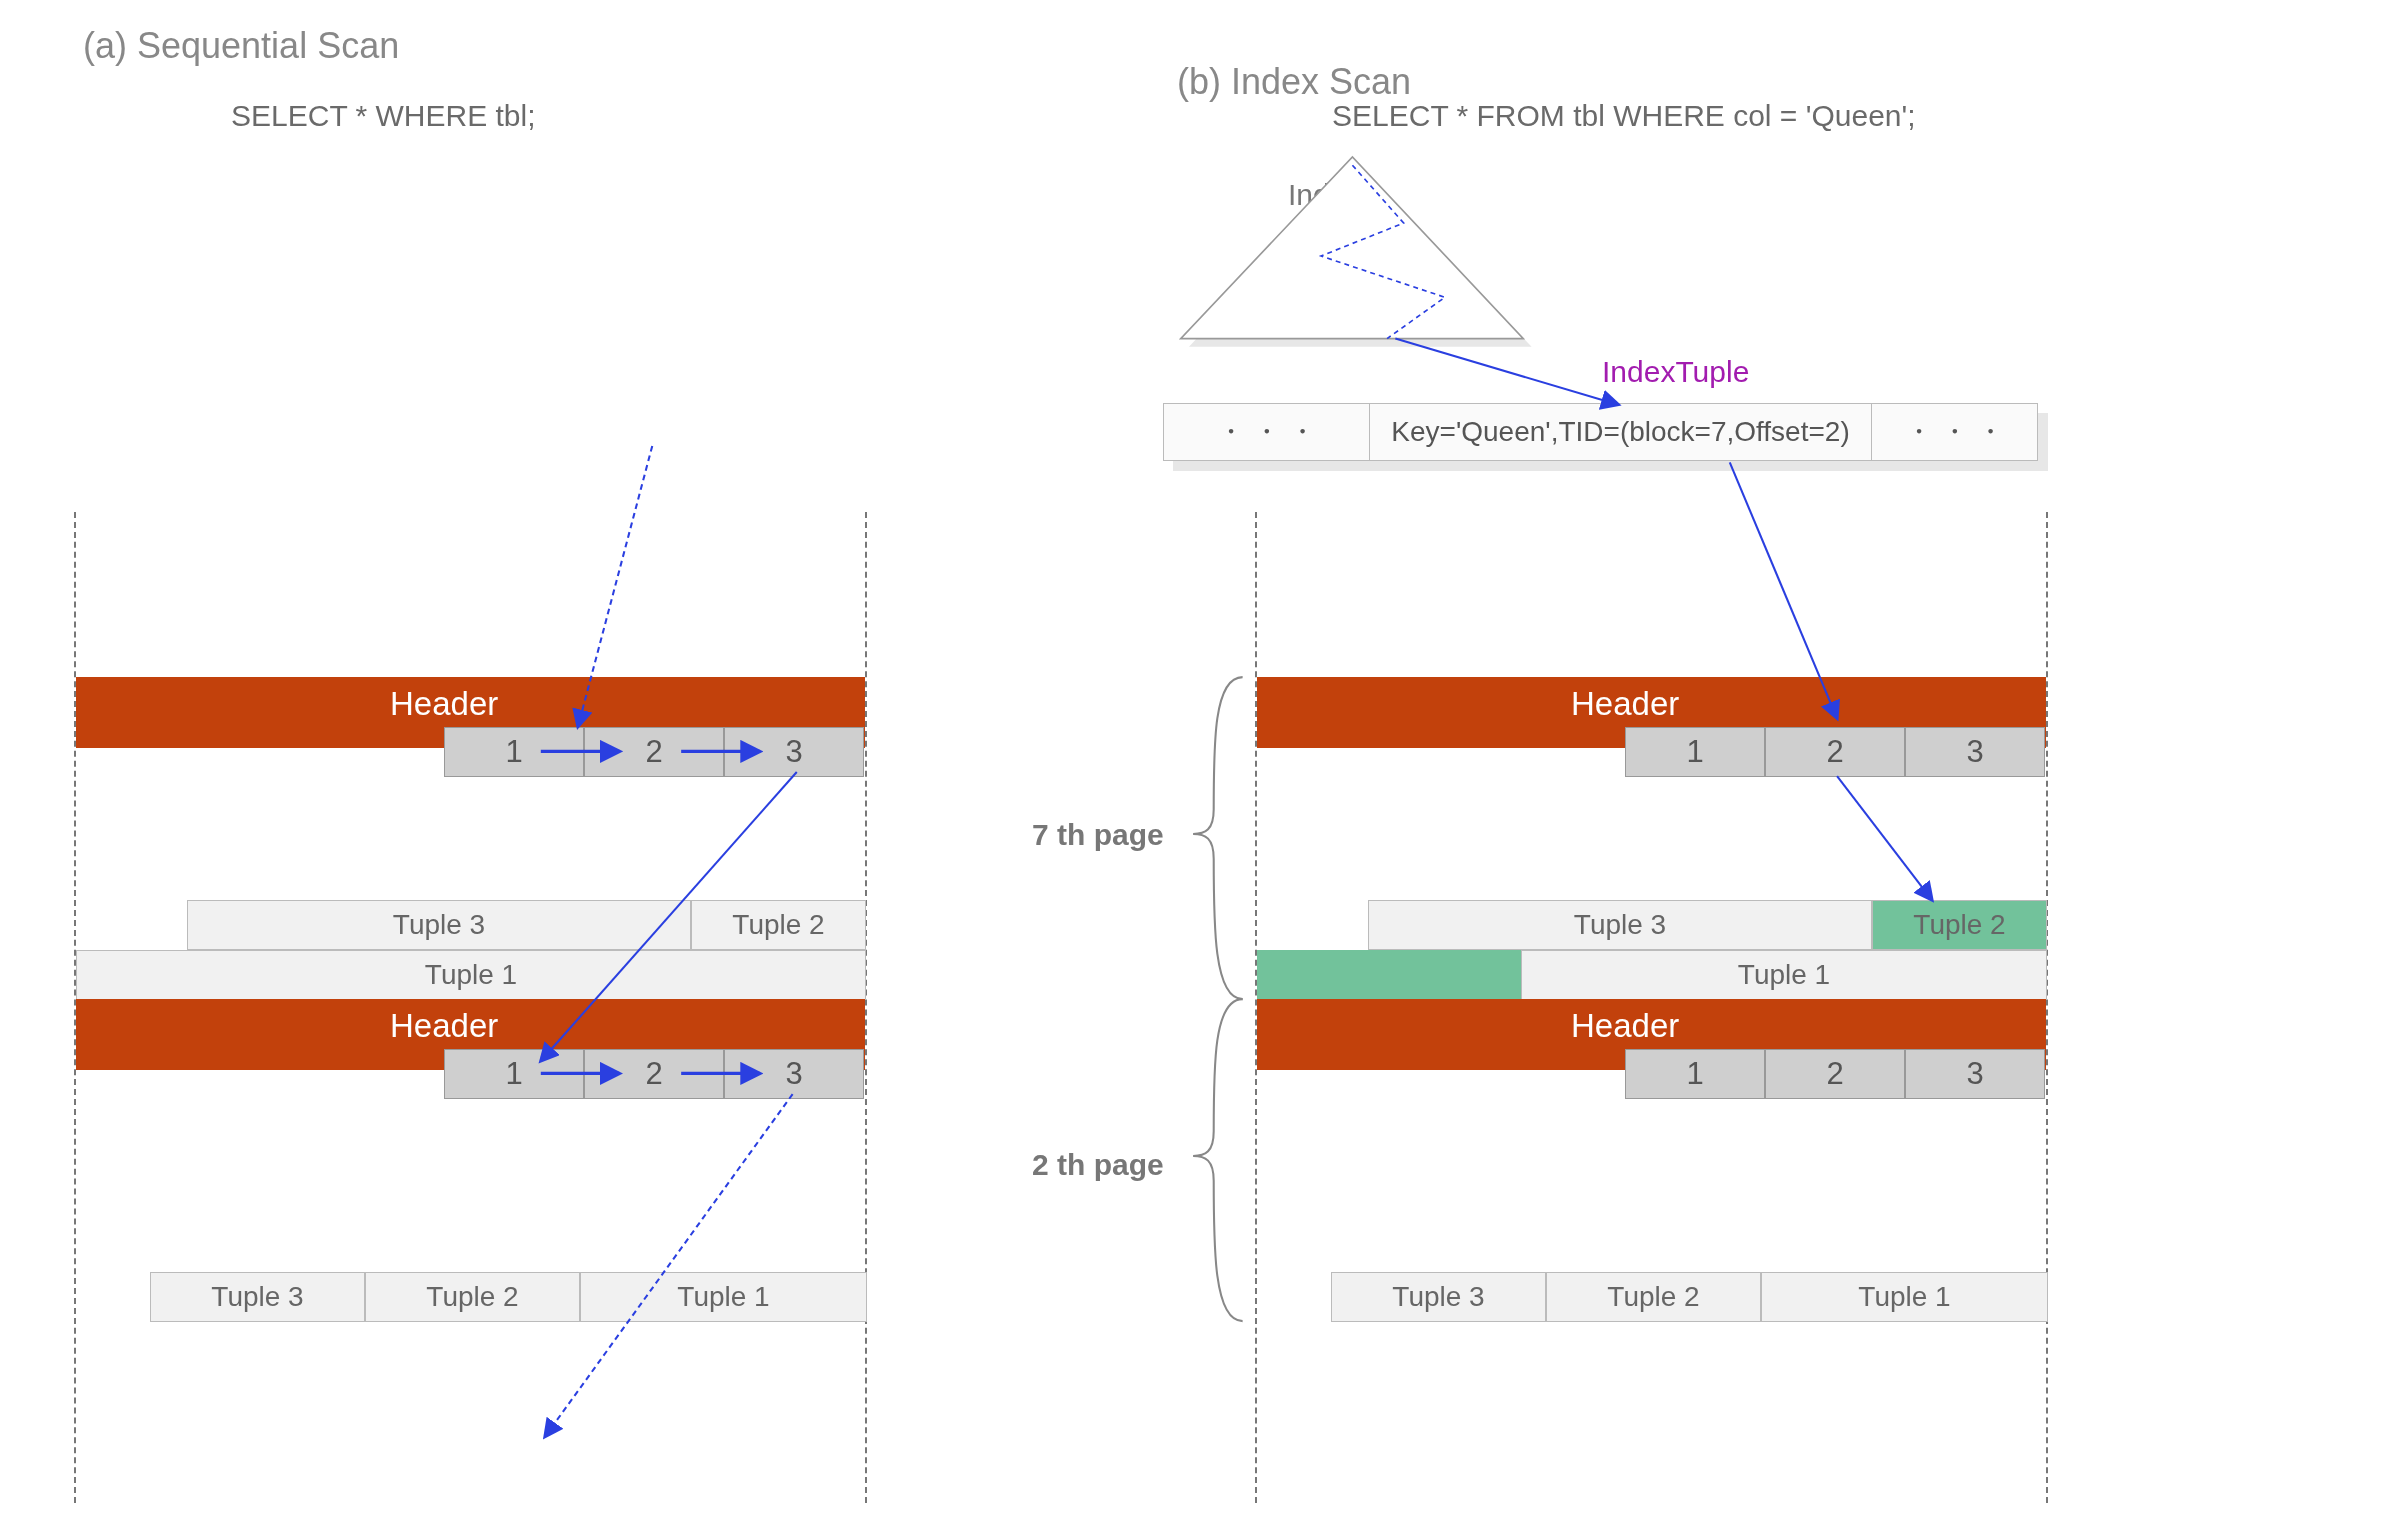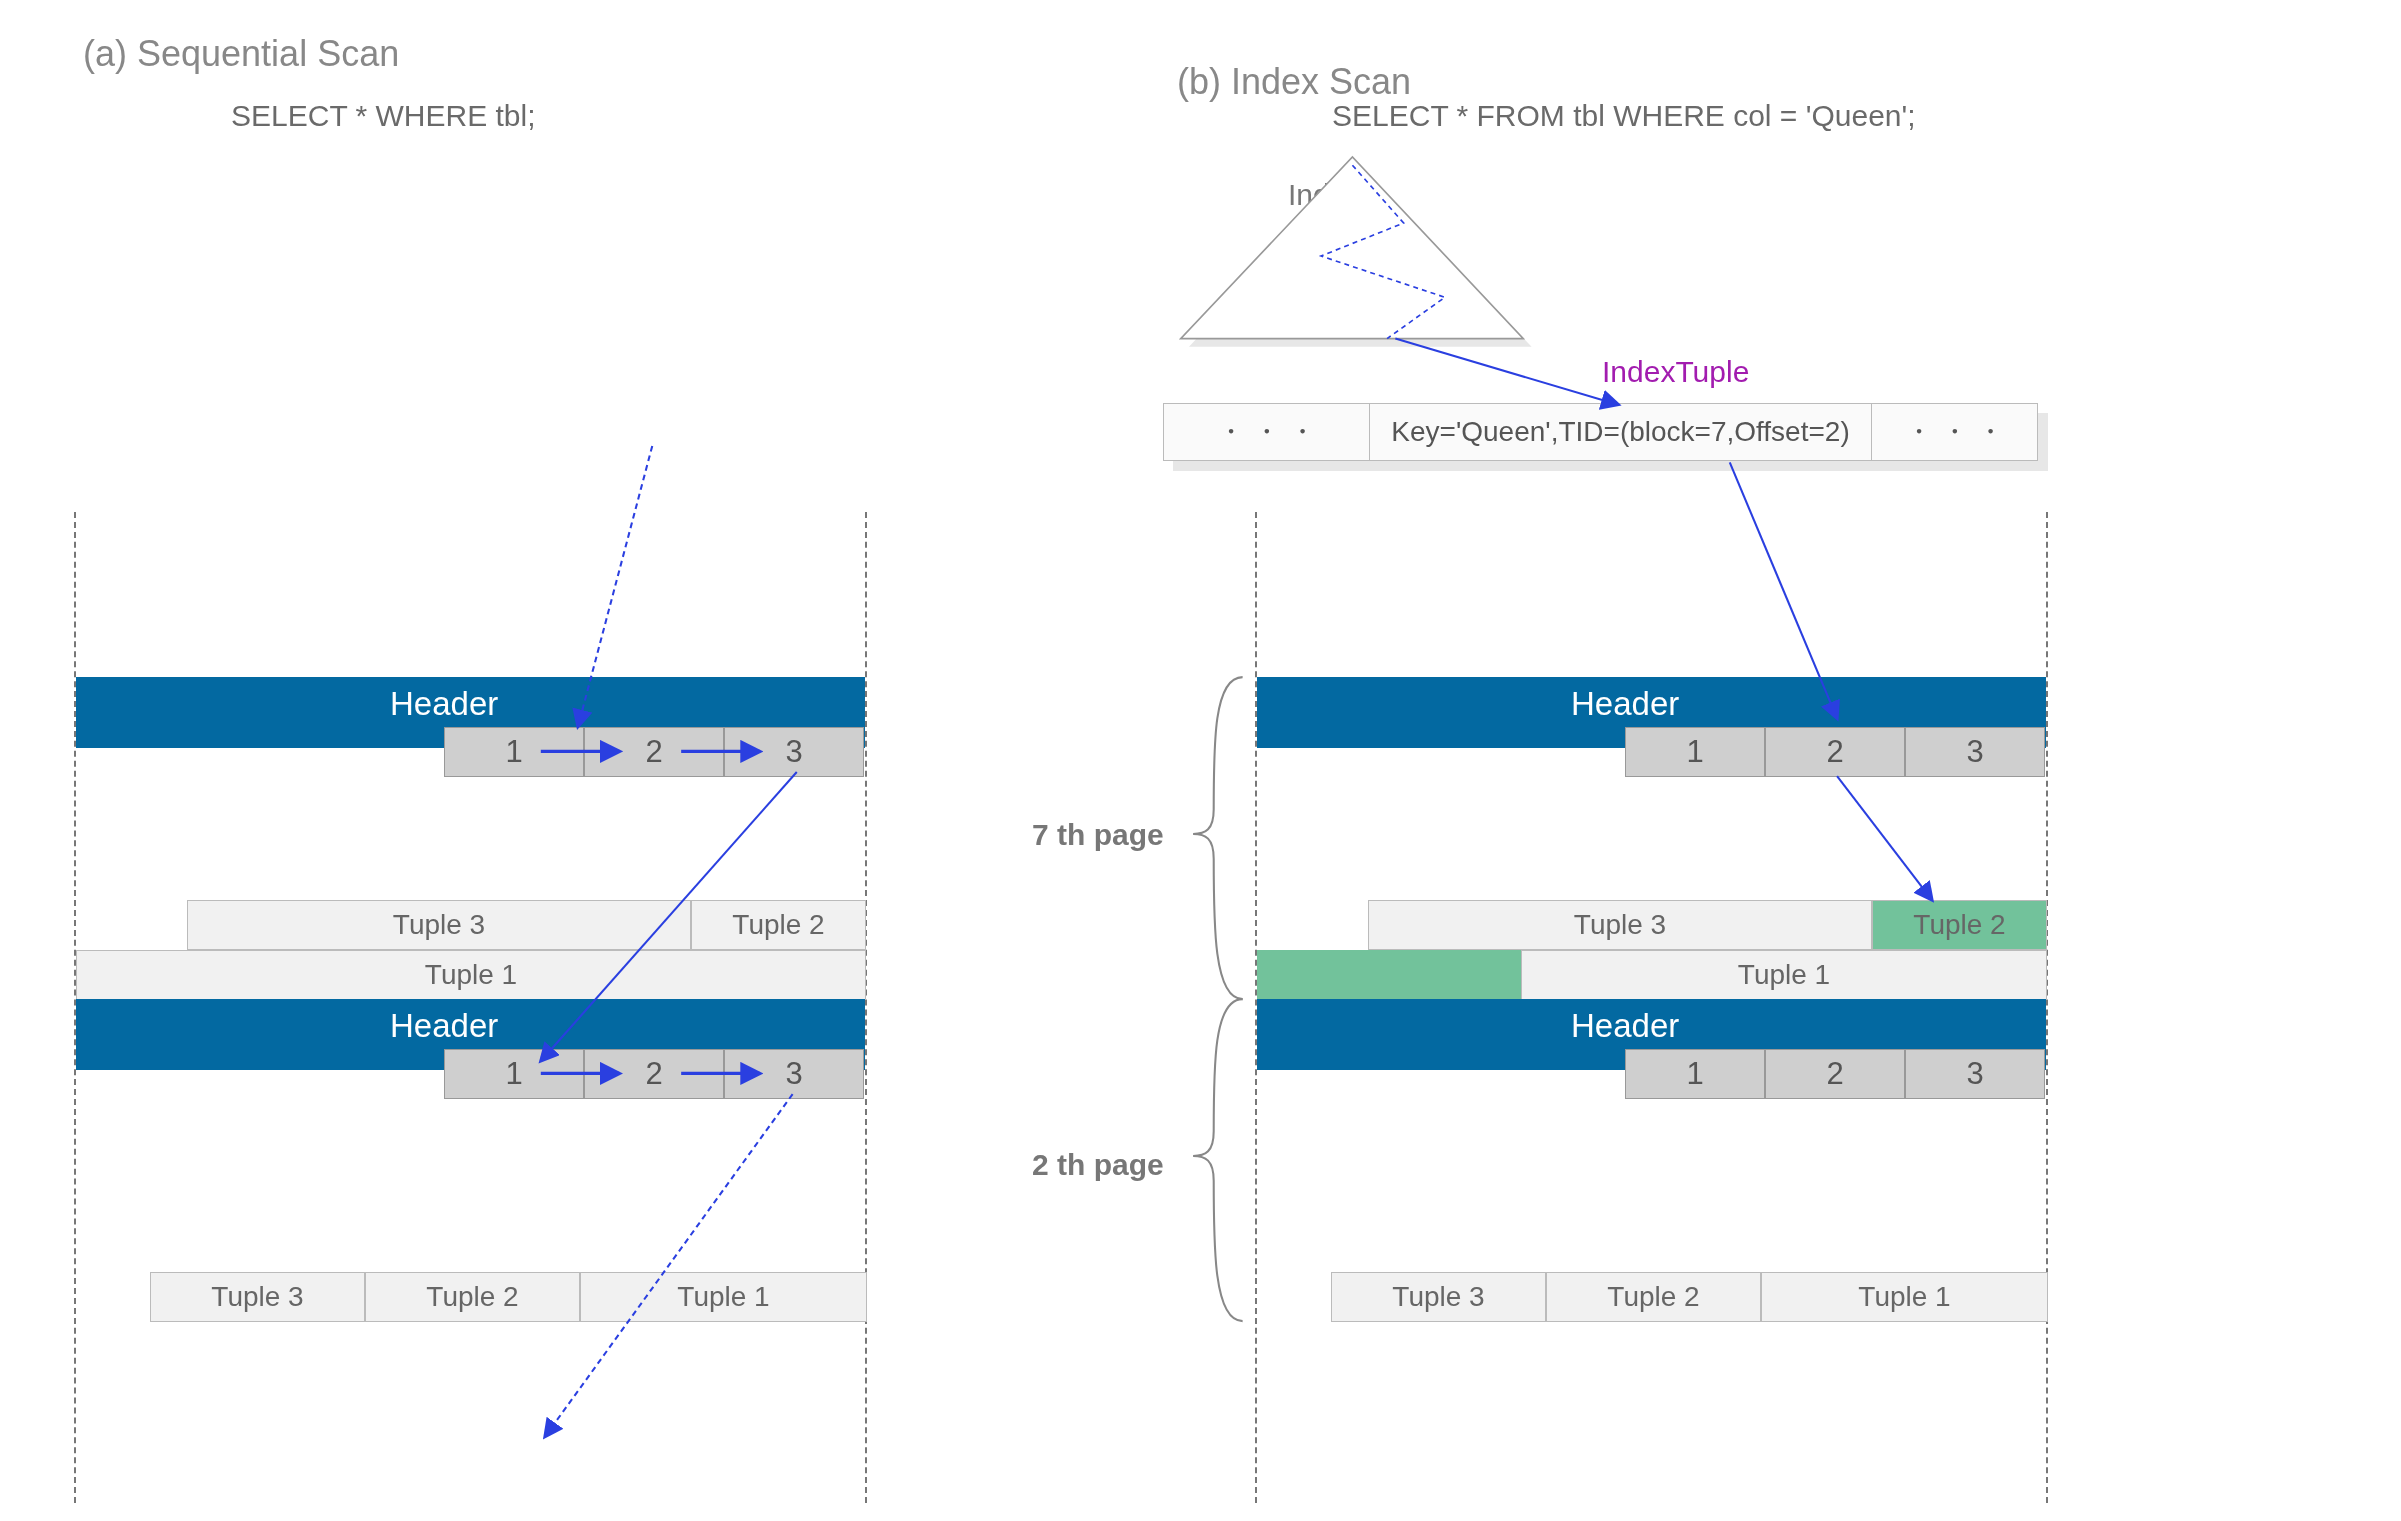--- a/index.html
+++ b/index.html
@@ -25,21 +25,21 @@
     color: #6a6a6a;
   }
   .page-col {
     position: absolute;
     border-left: 2.5px dashed #777;
     border-right: 2.5px dashed #777;
   }
   .header-row {
     position: absolute;
     left: 0; right: 0;
-    background: #0369a1;
+    background: #c2410c;
     height: 71px;
   }
   .header-label {
     position: absolute;
     font-size: 33px;
     color: #fff;
     font-weight: 300;
   }
   .ptr-row {
     position: absolute;
@@ -123,21 +123,21 @@
     position: absolute;
     top: 0; left: 0;
     width: 2401px;
     height: 1521px;
     pointer-events: none;
   }
 </style>
 </head>
 <body>
 
-<div class="title" style="left:83px; top:25px;margin-top:8px;">(a) Sequential Scan</div>
+<div class="title" style="left:83px; top:25px;">(a) Sequential Scan</div>
 <div class="sql" style="left:231px; top:99px;">SELECT * WHERE tbl;</div>
 
 <div class="page-col" style="left:74px; top:512px; width:793px; height:991px;">
 
   <div class="header-row" style="top:165px;">
     <div class="header-label" style="left:314px; top:8.3px;">Header</div>
   </div>
 
   <div class="ptr-row" style="top:215px; width:421px;">
     <div class="ptr">1</div>

